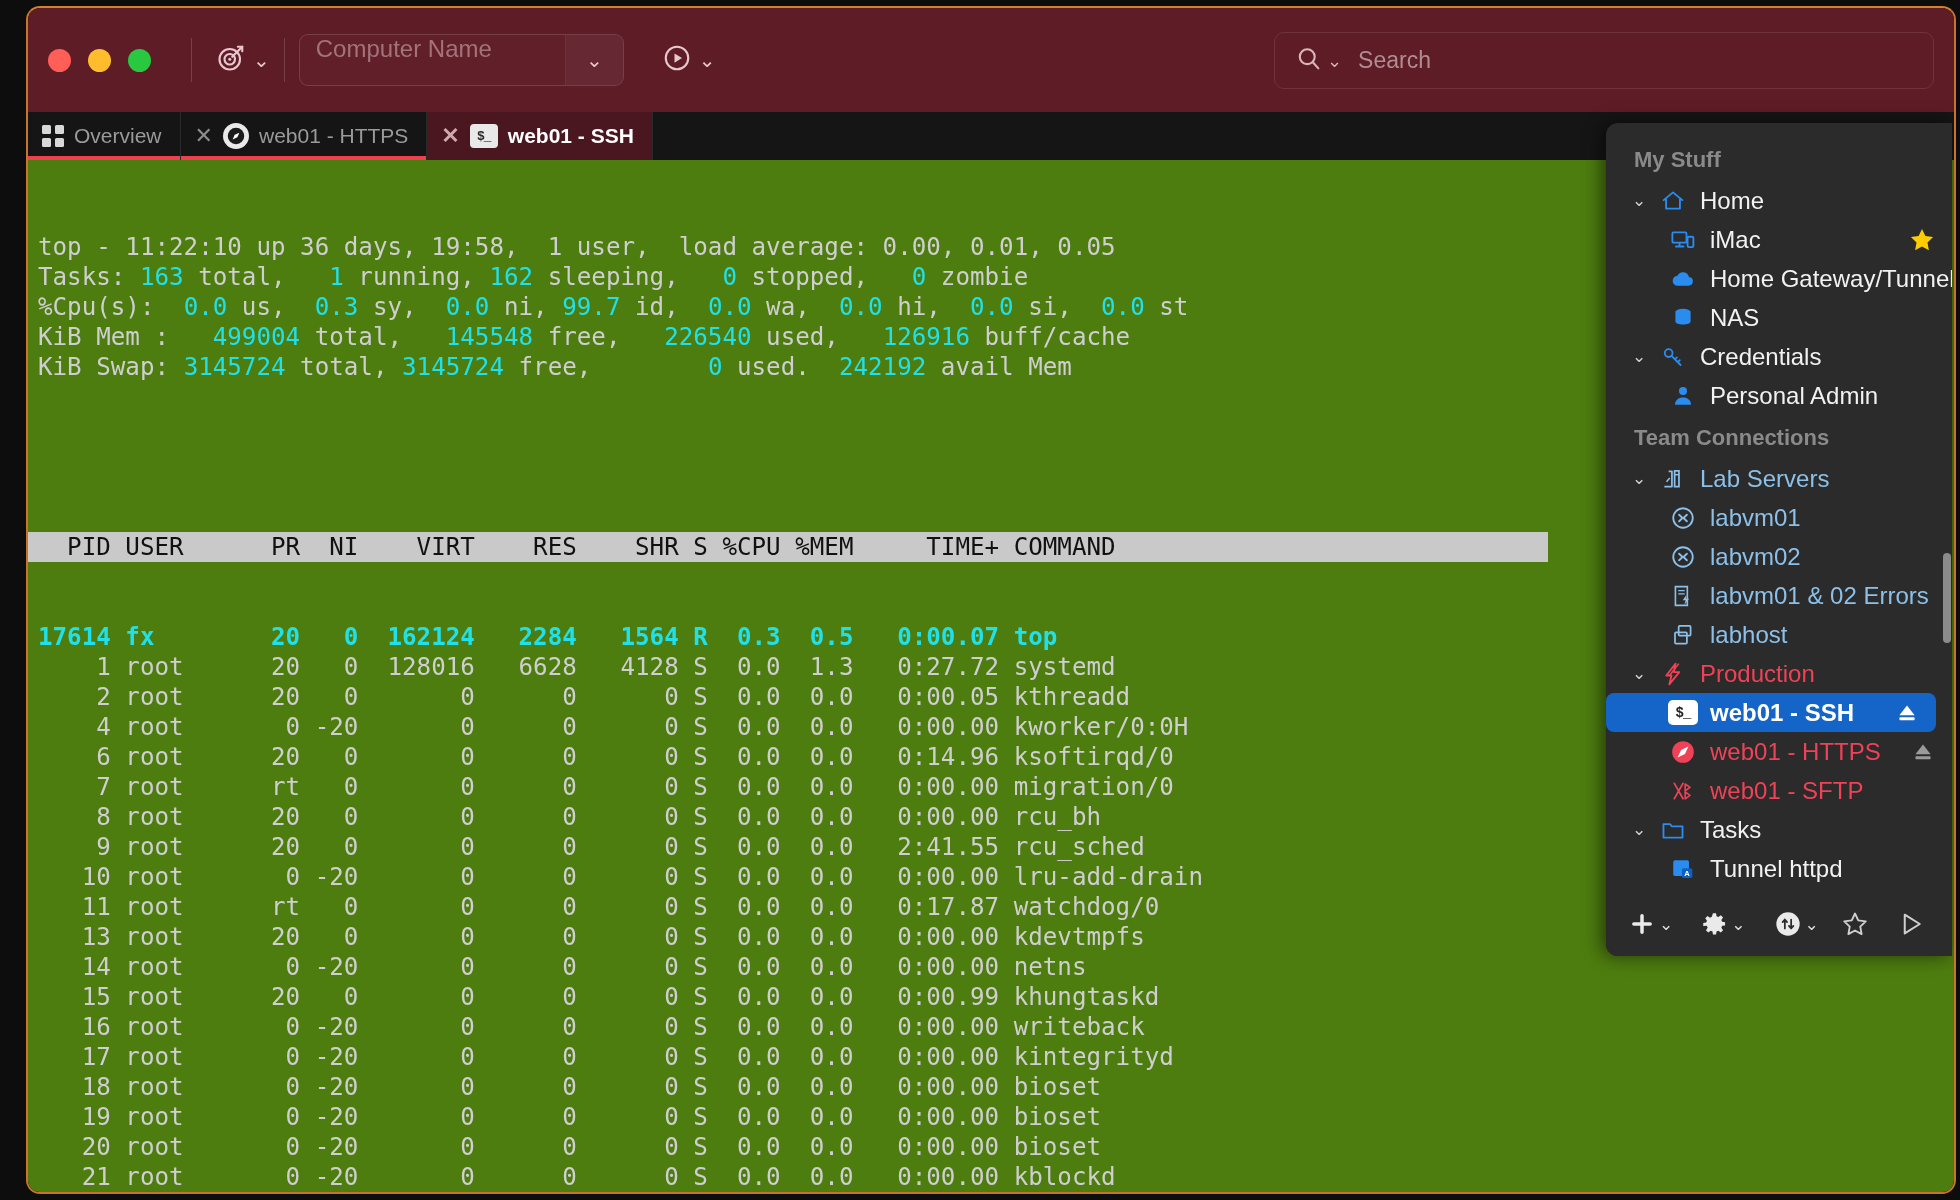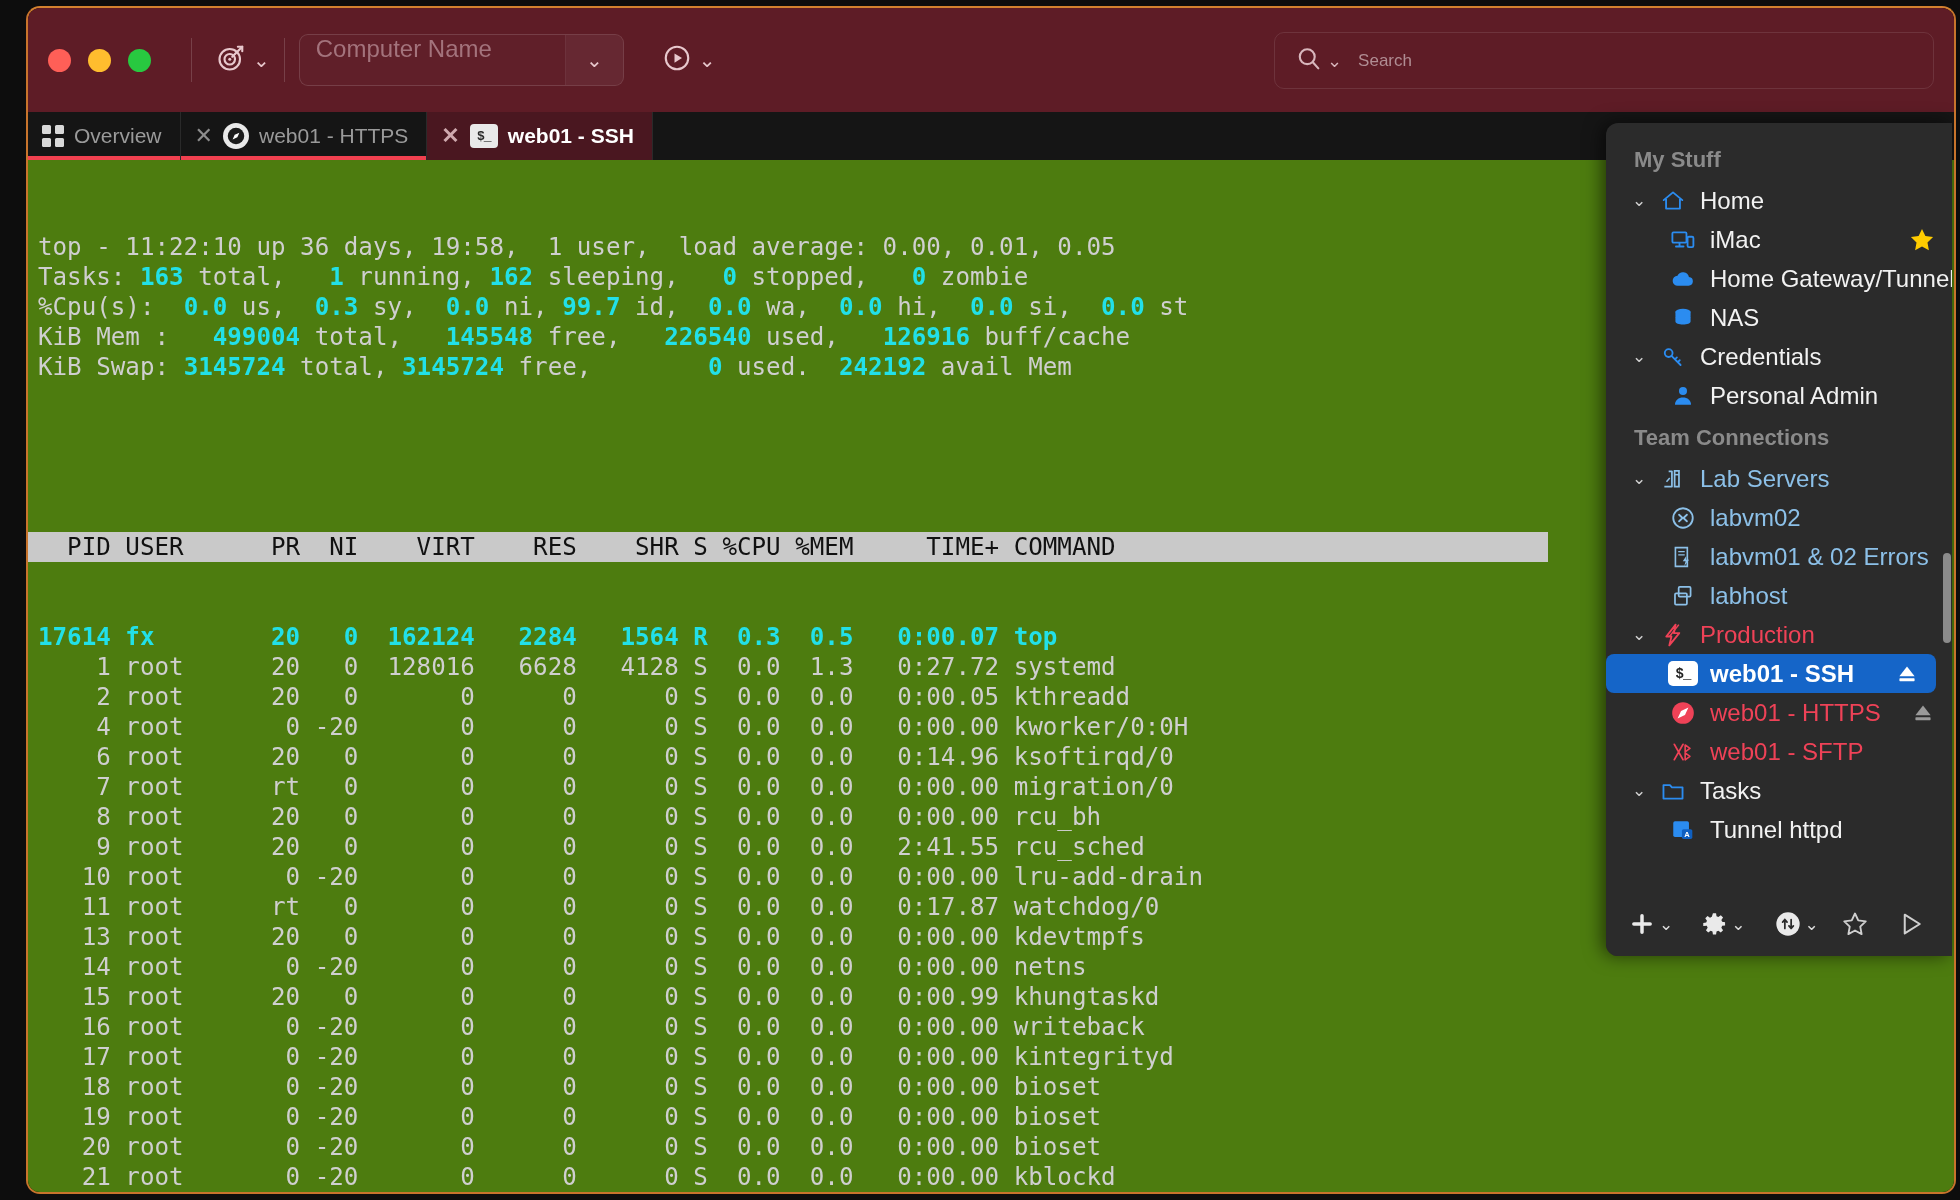--- a/index.html
+++ b/index.html
@@ -78,21 +78,21 @@
   .searchbox {
     position: absolute;
     right: 20px; top: 24px;
     width: 660px; height: 57px;
     border: 1px solid rgba(255,255,255,0.10);
     border-radius: 10px;
     display: flex; align-items: center;
     gap: 4px;
     padding-left: 20px;
   }
-  .searchbox .ph { color: #b08d93; font-size: 17px; margin-left: 12px; text-align: right; }
+  .searchbox .ph { color: #b08d93; font-size: 23px; margin-left: 12px; text-align: right; }
 
   
   .tabbar {
     height: 48px;
     background: #151515;
     display: flex;
     align-items: stretch;
     position: relative;
   }
   .tabbar::after {
@@ -160,21 +160,21 @@
   }
   .term-inner {
     font-family: "DejaVu Sans Mono", "Liberation Mono", monospace;
     font-size: 24.2px;
     line-height: 30px;
     color: #cfcfcf;
     white-space: pre;
     letter-spacing: 0px;
   }
   .term-header-lines { padding-left: 10px; }
-  .term-header-lines .v { color: #22e0e8; font-weight: bold; }
+  .term-header-lines .v { color: #22e0e8; font-weight: normal; }
   .blankline { height: 30px; }
   .colhdr {
     background: #c9c9c9;
     color: #111;
     padding-left: 10px;
     width: 1520px;
     height: 30px;
   }
   .rows { padding-left: 10px; }
   .row.hl { color: #22e0e8; font-weight: bold; }
@@ -443,20 +443,30 @@
             <span class="lbl c-lightblue">Lab Servers</span>
           </div>
           <div class="sb-row child">
             <span class="ico">
               <svg width="26" height="26" viewBox="0 0 24 24">
                 <circle cx="12" cy="12" r="9" fill="none" stroke="#8cc0e8" stroke-width="1.7"></circle>
                 <path d="M8.4 9 L11.6 12 L8.4 15" fill="none" stroke="#8cc0e8" stroke-width="1.7" stroke-linecap="round" stroke-linejoin="round"></path>
                 <path d="M15.6 9 L12.4 12 L15.6 15" fill="none" stroke="#8cc0e8" stroke-width="1.7" stroke-linecap="round" stroke-linejoin="round"></path>
               </svg>
             </span>
+            <span class="lbl c-lightblue">labvm01</span>
+          </div>
+          <div class="sb-row child">
+            <span class="ico">
+              <svg width="26" height="26" viewBox="0 0 24 24">
+                <circle cx="12" cy="12" r="9" fill="none" stroke="#8cc0e8" stroke-width="1.7"></circle>
+                <path d="M8.4 9 L11.6 12 L8.4 15" fill="none" stroke="#8cc0e8" stroke-width="1.7" stroke-linecap="round" stroke-linejoin="round"></path>
+                <path d="M15.6 9 L12.4 12 L15.6 15" fill="none" stroke="#8cc0e8" stroke-width="1.7" stroke-linecap="round" stroke-linejoin="round"></path>
+              </svg>
+            </span>
             <span class="lbl c-lightblue">labvm02</span>
           </div>
           <div class="sb-row child">
             <span class="ico">
               <svg width="26" height="26" viewBox="0 0 24 24">
                 <path d="M5 3.4 h11 v17.2 H5 z" fill="none" stroke="#8cc0e8" stroke-width="1.5"></path>
                 <path d="M7.6 7 h6 M7.6 10 h6" stroke="#8cc0e8" stroke-width="1.3"></path>
                 <path d="M15 11 l-3.2 5h2.6l-1.2 4.2 4.4-5.6h-2.7z" fill="#8cc0e8"></path>
               </svg>
             </span>

